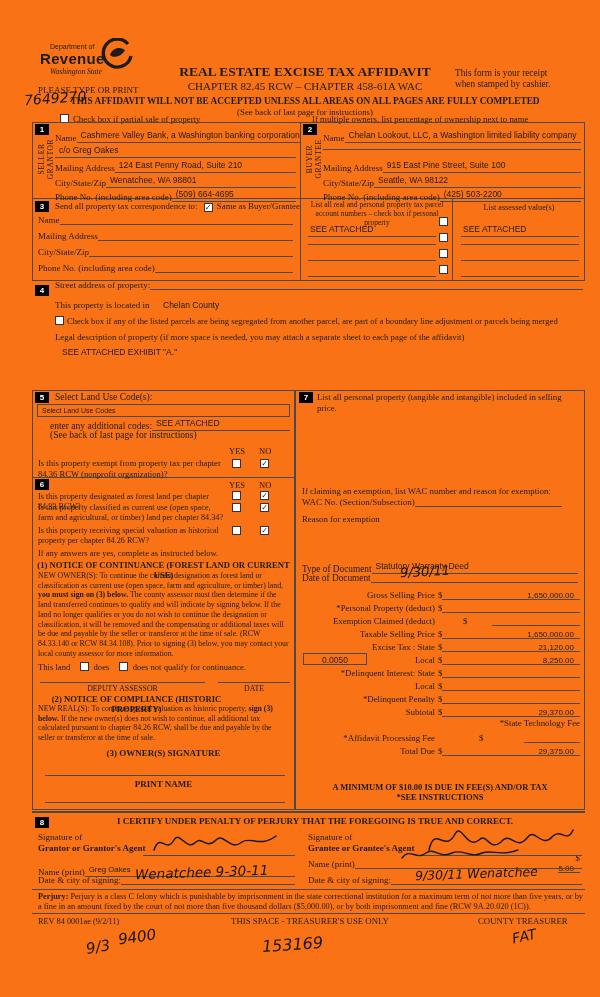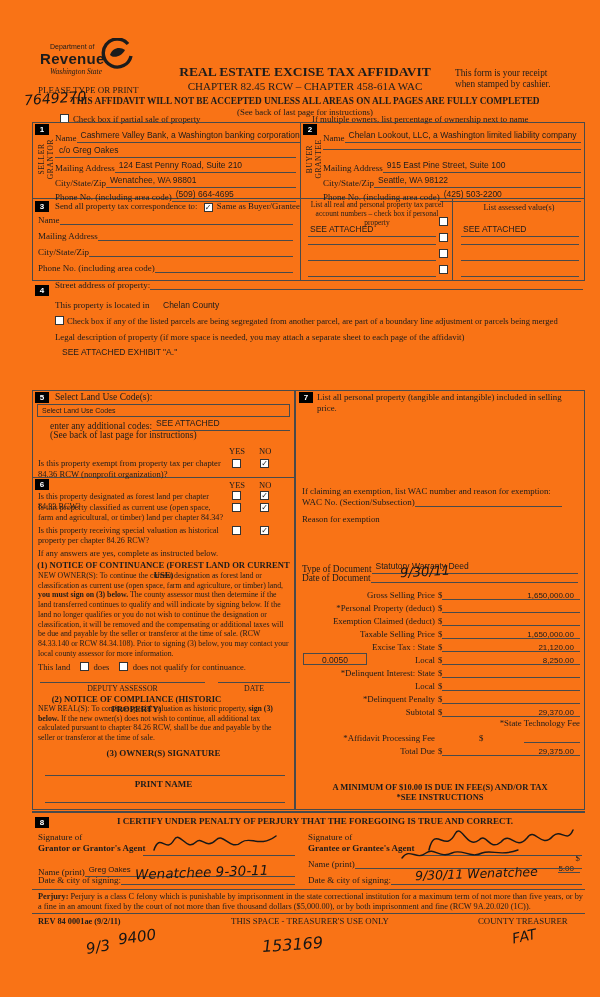--- a/index.html
+++ b/index.html
@@ -282,21 +282,21 @@
         <span class="mval">1,650,000.00</span>
       </span>
   </div>
   <div class="mrow" style="top:601px;">
     <span class="mlabel">*Personal Property (deduct)</span>
       <span class="mdollar">$</span>
     <span class="mule">
         <span class="mval"></span>
       </span>
   </div>
-  <div class="mrow" style="top:614px;">
+  <div class="mrow" style="top:614px;gap:25px;">
     <span class="mlabel">Exemption Claimed (deduct)</span>
       <span class="mdollar">$</span>
     <span class="mule">
         <span class="mval"></span>
       </span>
   </div>
   <div class="mrow" style="top:627px;">
     <span class="mlabel">Taxable Selling Price</span>
       <span class="mdollar">$</span>
     <span class="mule">
@@ -410,21 +410,21 @@
     <span class="lbl">Date &amp; city of signing:</span>
     <span class="uline"></span>
   </div>
   <div class="abs hw" style="left:415px;top:866px;font-size:12.5px;transform:rotate(-2deg);">9/30/11   Wenatchee</div>
 
   <div class="rule" style="left:32px;top:889px;width:553px;height:1px;"></div>
   <div class="abs" style="left:38px;top:892px;width:545px;font-size:8.3px;line-height:10px;">
     <b>Perjury:</b><span> Perjury is a class C felony which is punishable by imprisonment in the state correctional institution for a maximum term of not more than five years, or by a fine in an amount fixed by the court of not more than five thousand dollars ($5,000.00), or by both imprisonment and fine (RCW 9A.20.020 (1C)).</span>
   </div>
   <div class="rule" style="left:32px;top:913px;width:553px;height:1px;"></div>
-  <div class="abs" style="left:38px;top:917px;font-size:8.3px;font-weight:bold;">REV 84 0001ae (9/2/11)</div>
+  <div class="abs" style="left:38px;top:917px;font-size:8.3px;">REV 84 0001ae (9/2/11)</div>
   <div class="abs ctr" style="left:180px;top:916px;width:260px;font-size:8.8px;">THIS SPACE - TREASURER'S USE ONLY</div>
   <div class="abs" style="left:478px;top:916px;font-size:8.8px;">COUNTY TREASURER</div>
 
   <div class="abs hw" style="left:86px;top:938px;font-size:15px;transform:rotate(-10deg);">9/3</div>
   <div class="abs hw" style="left:118px;top:928px;font-size:15px;transform:rotate(-8deg);">9400</div>
   <div class="abs hw" style="left:262px;top:935px;font-size:16px;transform:rotate(-4deg);">153169</div>
   <div class="abs hw" style="left:512px;top:928px;font-size:14px;transform:rotate(-12deg);">FAT</div>
 
 </div>
 

